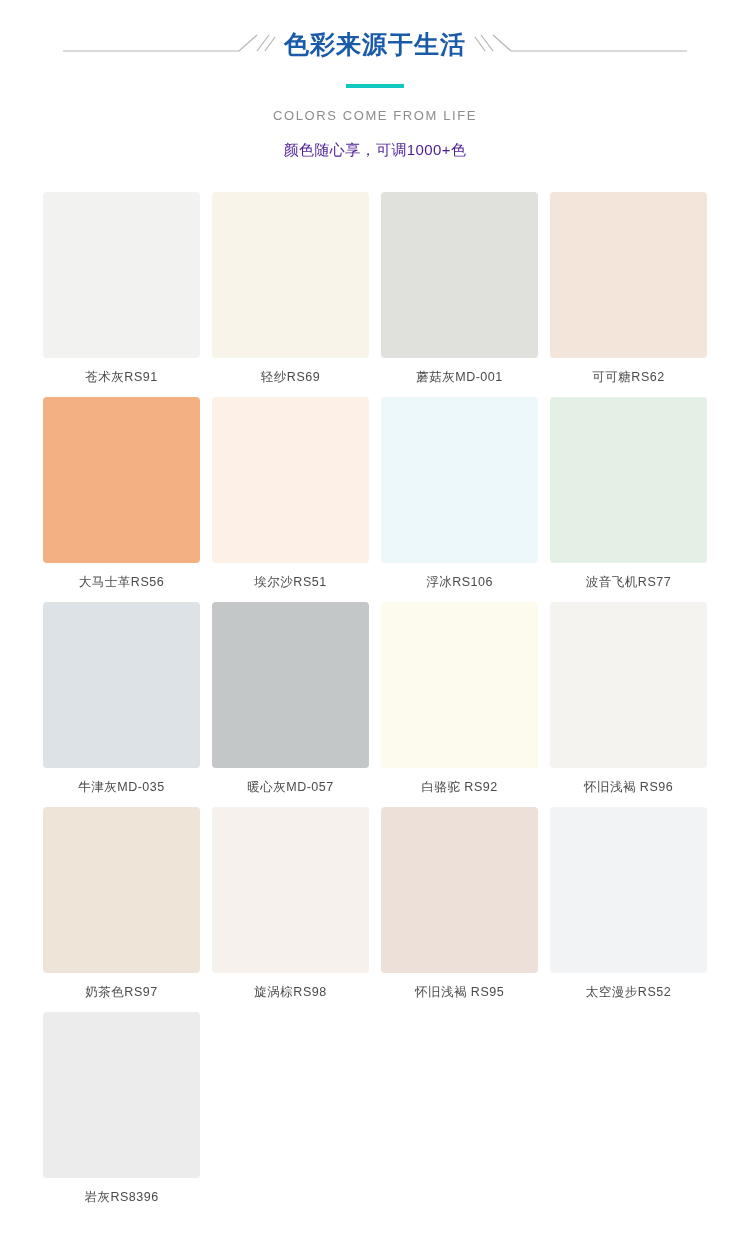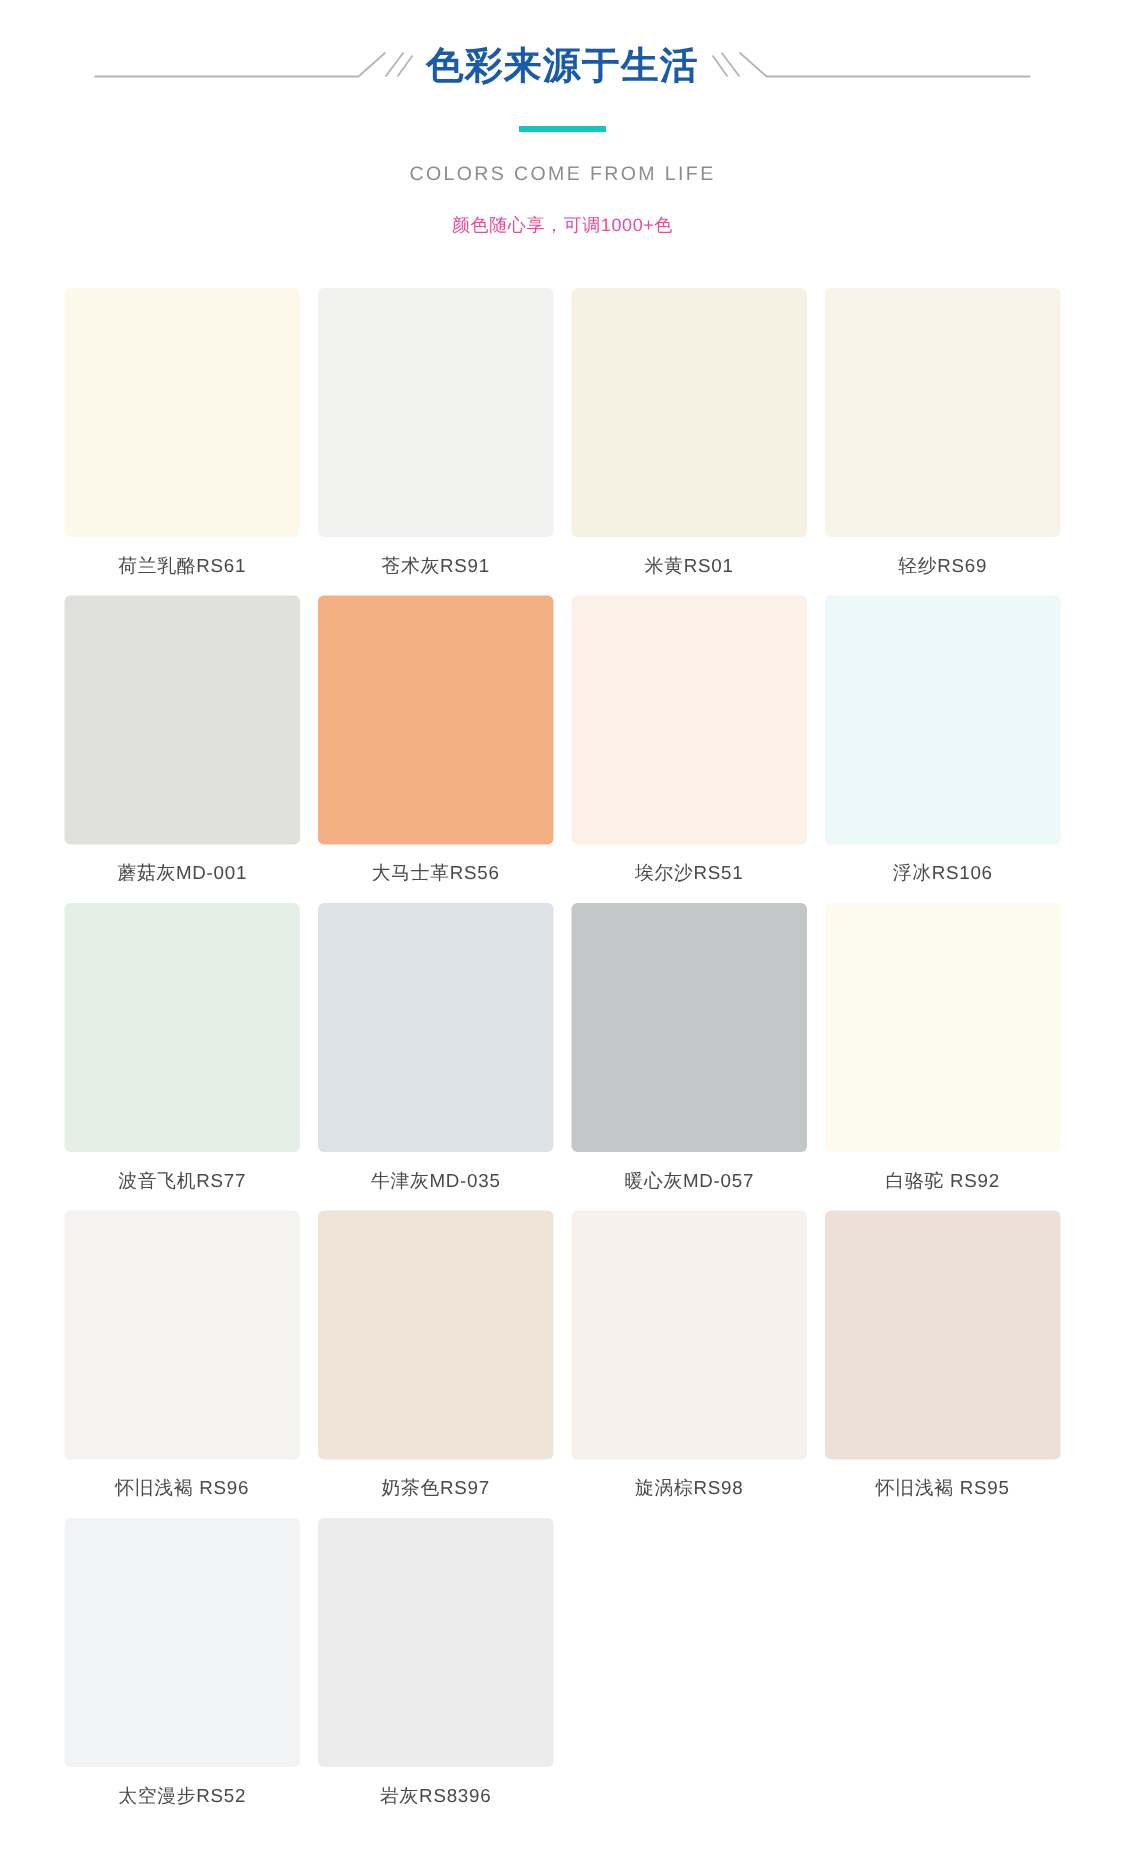--- a/index.html
+++ b/index.html
@@ -60,22 +60,22 @@
   .subtitle-en {
     margin-top: 20px;
     font-size: 13px;
     color: #8d8d8d;
     letter-spacing: 1.6px;
     line-height: 16px;
   }
 
   .subtitle-cn {
     margin-top: 15px;
-    font-size: 12px;
-    color: #ec4899;
+    font-size: 15px;
+    color: #4c1d95;
     letter-spacing: 0.4px;
     line-height: 22px;
   }
 
   
   .swatch-grid {
     width: 750px;
     padding: 0 38px;
     margin-top: 31px;
     display: grid;
@@ -136,40 +136,36 @@
   <div class="accent-bar"></div>
 
   <div class="subtitle-en">COLORS COME FROM LIFE</div>
 
   <div class="subtitle-cn">颜色随心享，可调1000+色</div>
 
 </div>
 
 <div class="swatch-grid">
     <div class="swatch-cell">
-      <div class="swatch-chip" style="background: rgb(253, 248, 234);"></div>
-      <div class="swatch-label">荷兰乳酪RS61</div>
-    </div>
-    <div class="swatch-cell">
       <div class="swatch-chip" style="background: rgb(242, 242, 240);"></div>
       <div class="swatch-label">苍术灰RS91</div>
     </div>
     <div class="swatch-cell">
-      <div class="swatch-chip" style="background: rgb(247, 241, 227);"></div>
-      <div class="swatch-label">米黄RS01</div>
-    </div>
-    <div class="swatch-cell">
       <div class="swatch-chip" style="background: rgb(249, 244, 234);"></div>
       <div class="swatch-label">轻纱RS69</div>
     </div>
     <div class="swatch-cell">
       <div class="swatch-chip" style="background: rgb(224, 225, 221);"></div>
       <div class="swatch-label">蘑菇灰MD-001</div>
     </div>
     <div class="swatch-cell">
+      <div class="swatch-chip" style="background: rgb(243, 229, 218);"></div>
+      <div class="swatch-label">可可糖RS62</div>
+    </div>
+    <div class="swatch-cell">
       <div class="swatch-chip" style="background: rgb(242, 176, 131);"></div>
       <div class="swatch-label">大马士革RS56</div>
     </div>
     <div class="swatch-cell">
       <div class="swatch-chip" style="background: rgb(253, 240, 231);"></div>
       <div class="swatch-label">埃尔沙RS51</div>
     </div>
     <div class="swatch-cell">
       <div class="swatch-chip" style="background: rgb(237, 248, 251);"></div>
       <div class="swatch-label">浮冰RS106</div>

